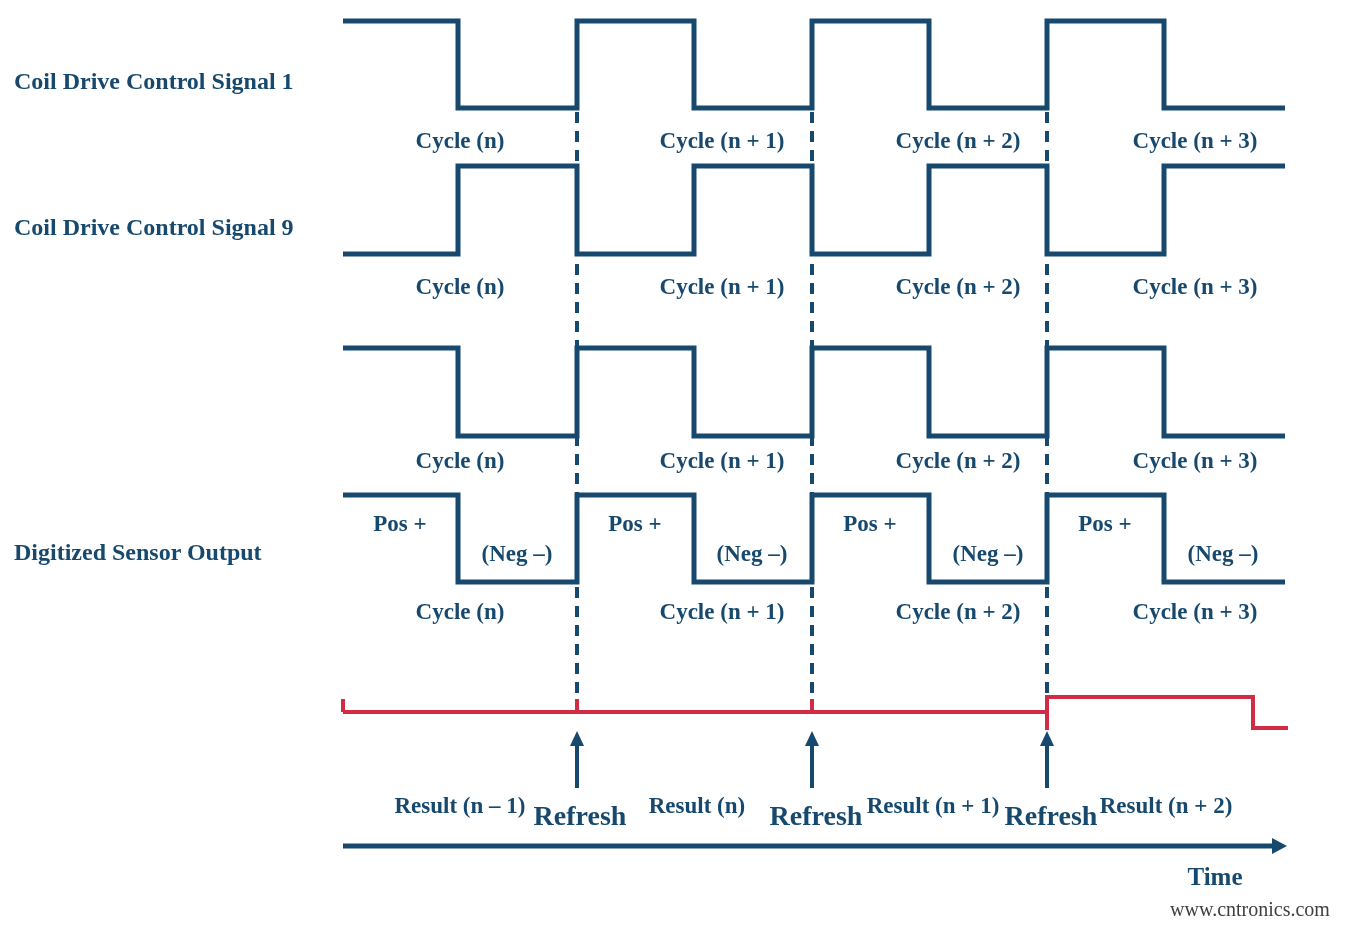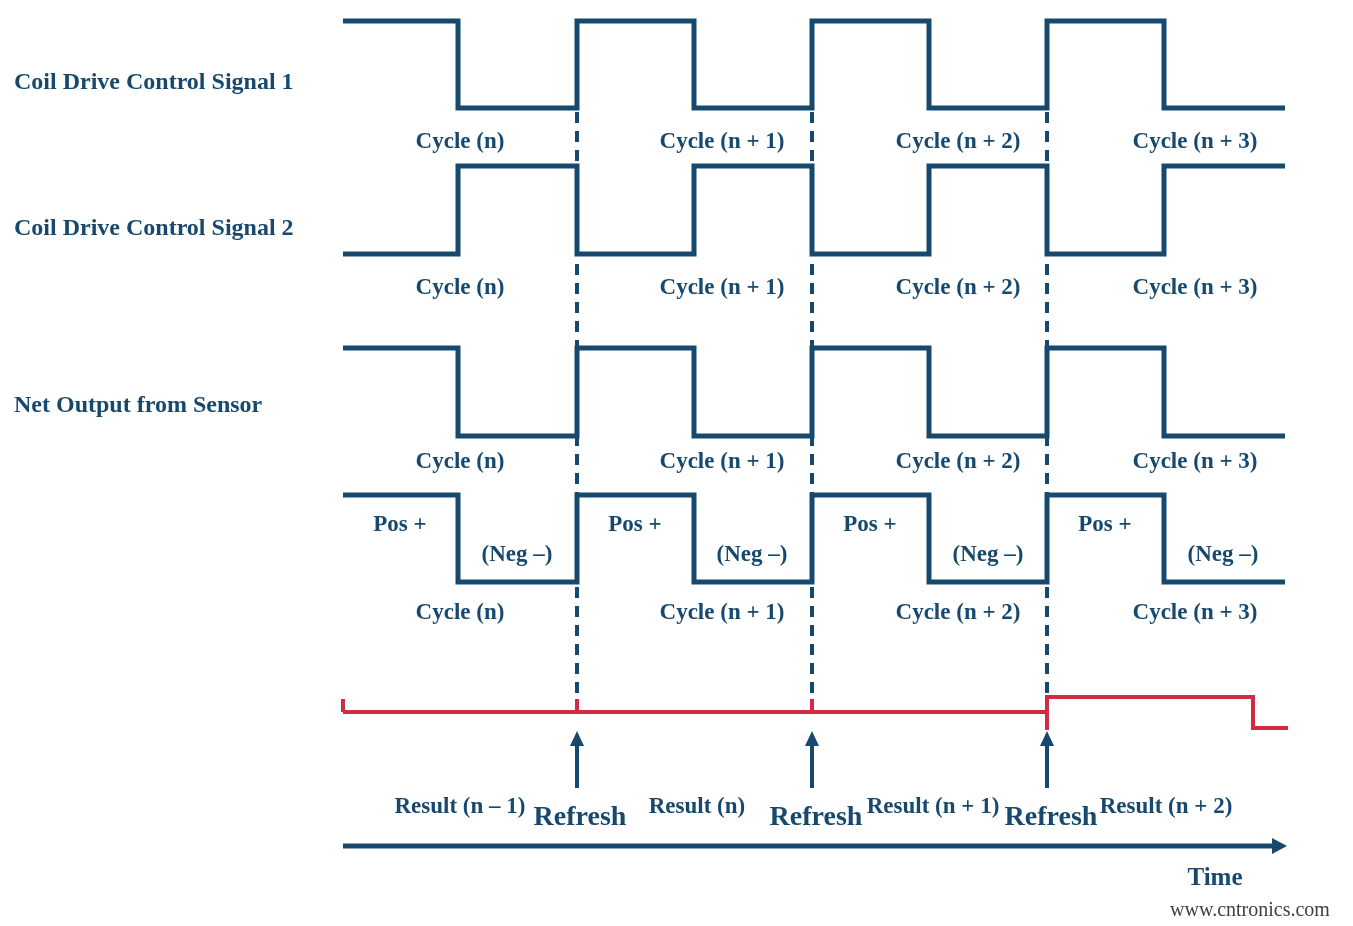--- a/index.html
+++ b/index.html
@@ -38,22 +38,22 @@
       <polygon points="570,746 584,746 577,731" fill="#17496E"></polygon>
       <line x1="812" y1="788" x2="812" y2="744" stroke="#17496E" stroke-width="4"></line>
       <polygon points="805,746 819,746 812,731" fill="#17496E"></polygon>
       <line x1="1047" y1="788" x2="1047" y2="744" stroke="#17496E" stroke-width="4"></line>
       <polygon points="1040,746 1054,746 1047,731" fill="#17496E"></polygon>
       <line x1="343" y1="846" x2="1272" y2="846" stroke="#17496E" stroke-width="5"></line>
       <polygon points="1272,838 1272,854 1287,846" fill="#17496E"></polygon>
     </svg>
 
   <div class="lbl row-lbl" style="left:14px;top:81px">Coil Drive Control Signal 1</div>
-  <div class="lbl row-lbl" style="left:14px;top:227px">Coil Drive Control Signal 2</div>
-  <div class="lbl row-lbl" style="left:14px;top:404px">Net Output from Sensor</div>
+  <div class="lbl row-lbl" style="left:14px;top:227px">Coil Drive Control Signal 9</div>
+  <div class="lbl row-lbl" style="left:14px;top:552px">Digitized Sensor Output</div>
 
   <div class="lbl cyc" style="left:460px;top:140px">Cycle (n)</div>
   <div class="lbl cyc" style="left:722px;top:140px">Cycle (n + 1)</div>
   <div class="lbl cyc" style="left:958px;top:140px">Cycle (n + 2)</div>
   <div class="lbl cyc" style="left:1195px;top:140px">Cycle (n + 3)</div>
 
   <div class="lbl cyc" style="left:460px;top:286px">Cycle (n)</div>
   <div class="lbl cyc" style="left:722px;top:286px">Cycle (n + 1)</div>
   <div class="lbl cyc" style="left:958px;top:286px">Cycle (n + 2)</div>
   <div class="lbl cyc" style="left:1195px;top:286px">Cycle (n + 3)</div>

